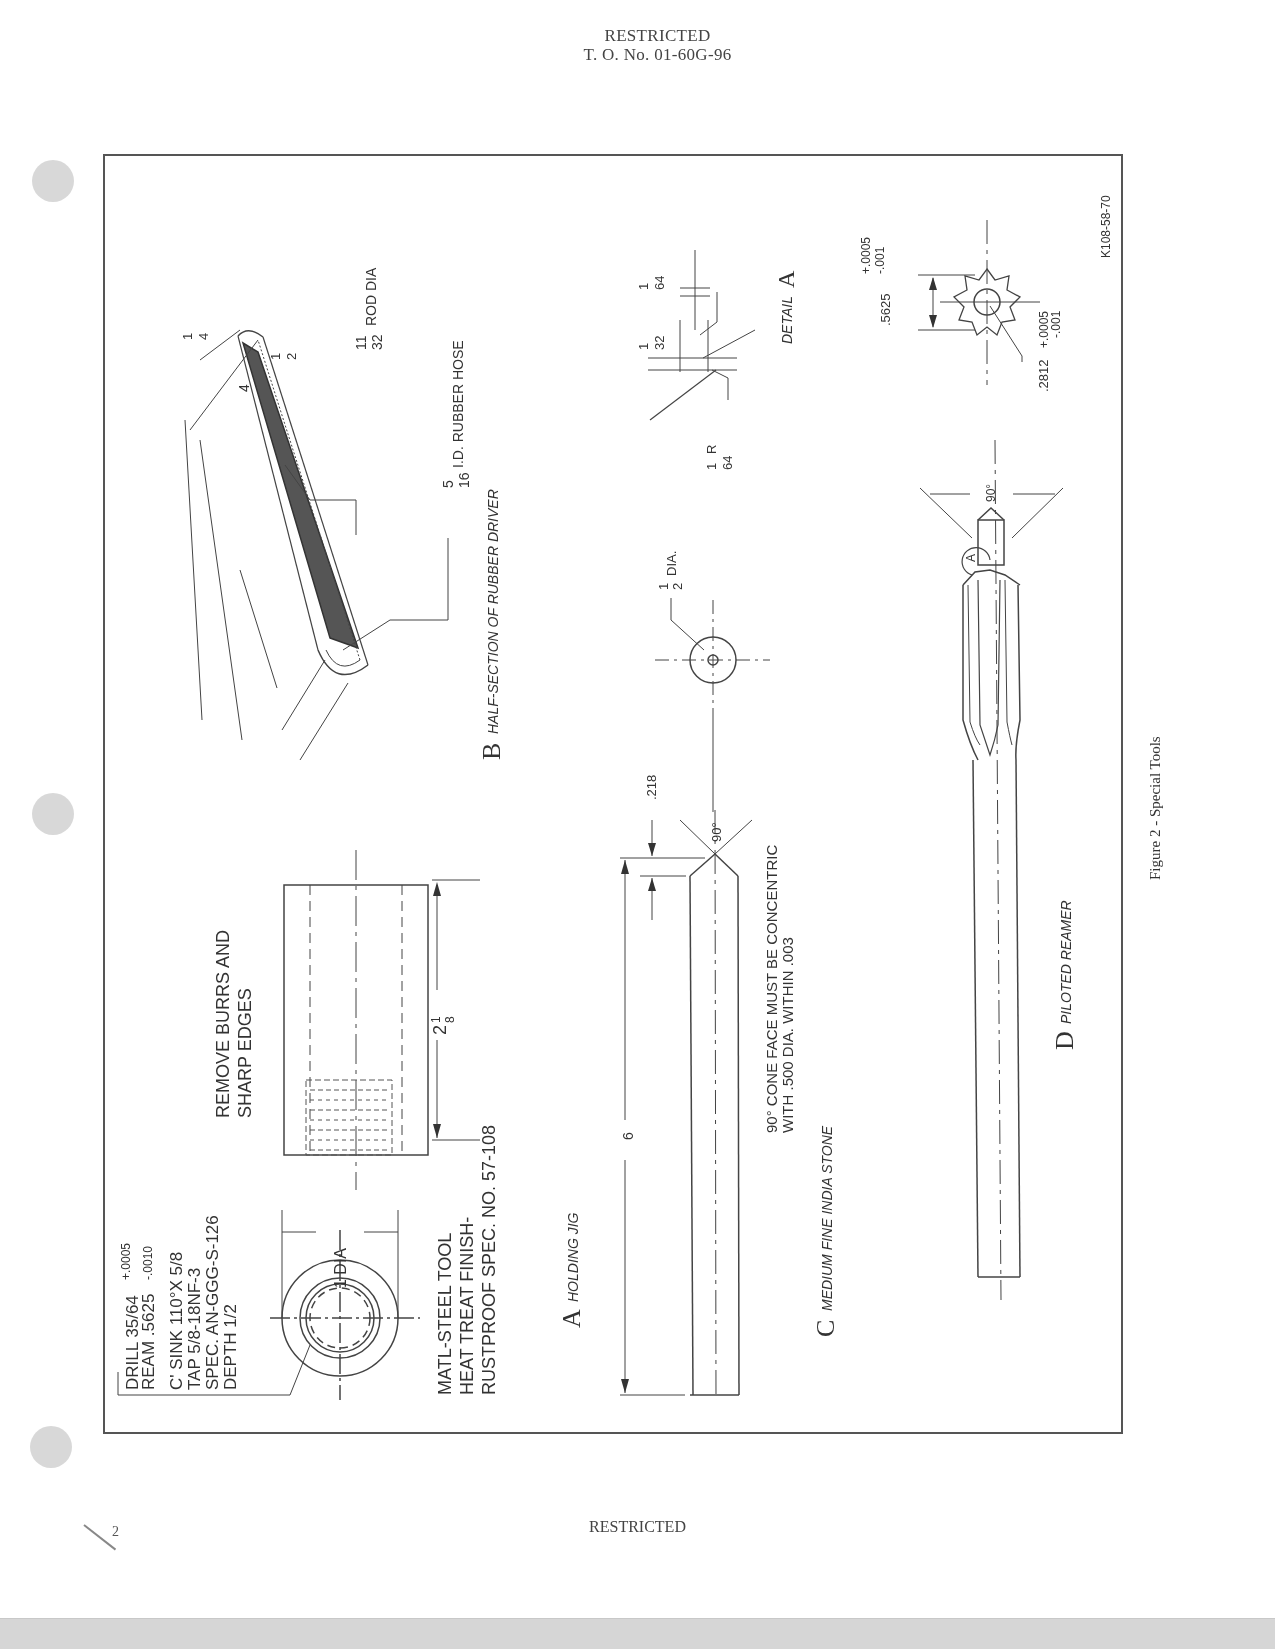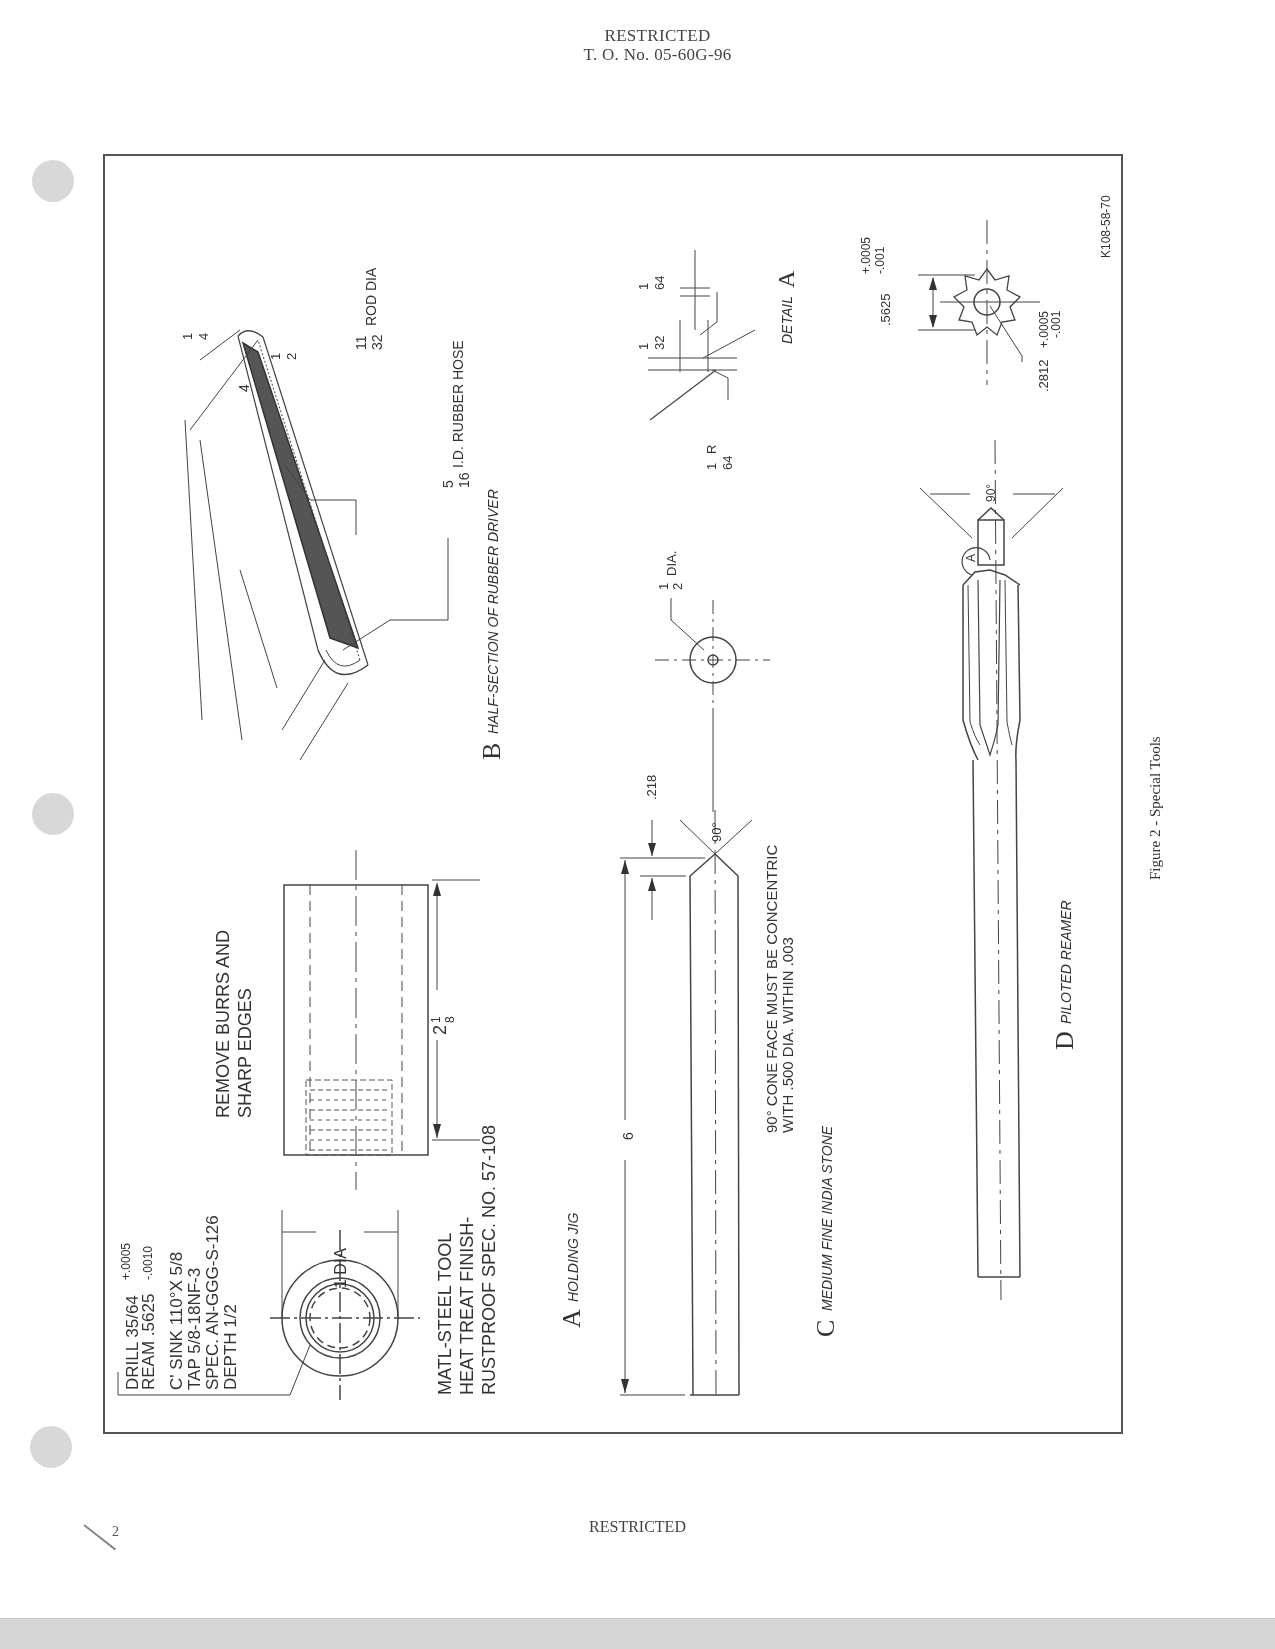--- a/index.html
+++ b/index.html
@@ -13,21 +13,21 @@
   .footer { position: absolute; top: 1518px; left: 0; width: 1275px; text-align: center; font-size: 16px; color: #444; }
   .pagenum { position: absolute; left: 112px; top: 1524px; font-size: 14px; color: #555; }
   .bottom-band { position: absolute; left: 0; top: 1618px; width: 1275px; height: 31px; background: #d6d6d6; border-top: 1px solid #c8c8c8; }
   .scratch { position: absolute; left: 84px; top: 1524px; width: 40px; height: 2px; background: #888; transform: rotate(38deg); transform-origin: left; }
 </style>
 </head>
 <body>
 
 <div class="header serif">
   <div>RESTRICTED</div>
-  <div>T. O. No. 05-60G-96</div>
+  <div>T. O. No. 01-60G-96</div>
 </div>
 
 <div class="hole" style="left:32px; top:160px;"></div>
 <div class="hole" style="left:32px; top:793px;"></div>
 <div class="hole" style="left:30px; top:1426px;"></div>
 
 <div class="frame"></div>
 
 <svg class="drawing" width="1275" height="1649" viewBox="0 0 1275 1649" font-family="Liberation Sans, DejaVu Sans, sans-serif" fill="#333" stroke="#444" stroke-width="1.5">
 

